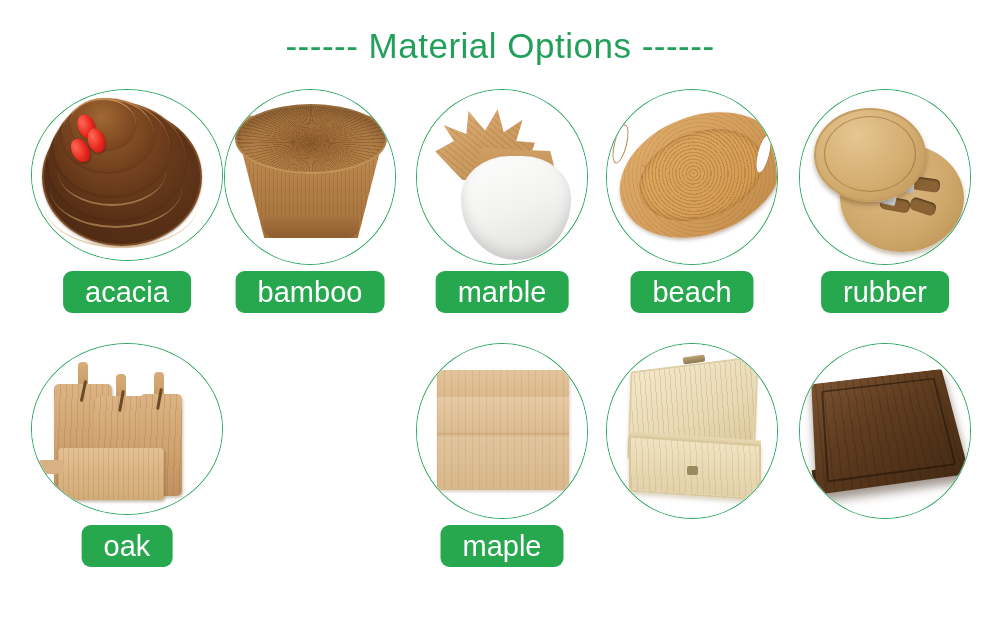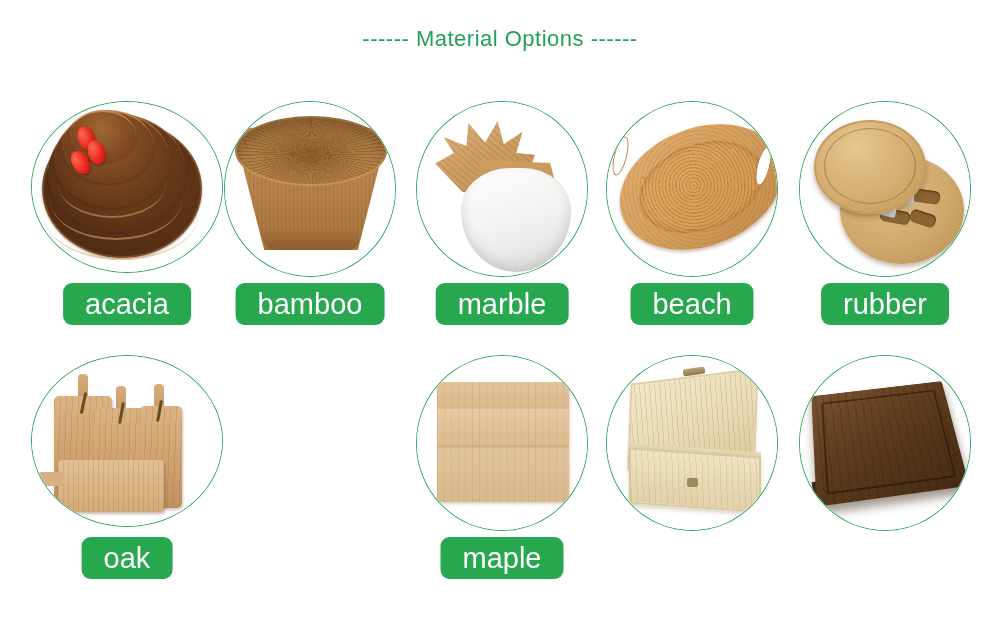--- a/index.html
+++ b/index.html
@@ -9,33 +9,33 @@
     font-family: "Liberation Sans", sans-serif;
     overflow: hidden;
   }
   #page { position: relative; width: 1000px; height: 634px; background: #fff; }
 
   
   #title {
     position: absolute; left: 0; top: 26px; width: 1000px;
     text-align: center;
     color: #22a05a;
-    font-size: 22px;
+    font-size: 35px;
     font-weight: 400;
     letter-spacing: 0.5px;
     white-space: pre;
   }
 
   
   .row { position: absolute; left: 0; width: 1000px; height: 230px; }
   #row1 { top: 84px; }
   #row2 { top: 338px; }
 
   .cell {
-    position: absolute; top: 17px; width: 190px; height: 230px;
+    position: absolute; top: 5px; width: 190px; height: 230px;
   }
   .cell.c0 { left: 32px; }
   .cell.c1 { left: 215px; }
   .cell.c2 { left: 407px; }
   .cell.c3 { left: 597px; }
   .cell.c4 { left: 790px; }
 
   
   .oval {
     position: absolute; left: 50%; top: 0;

